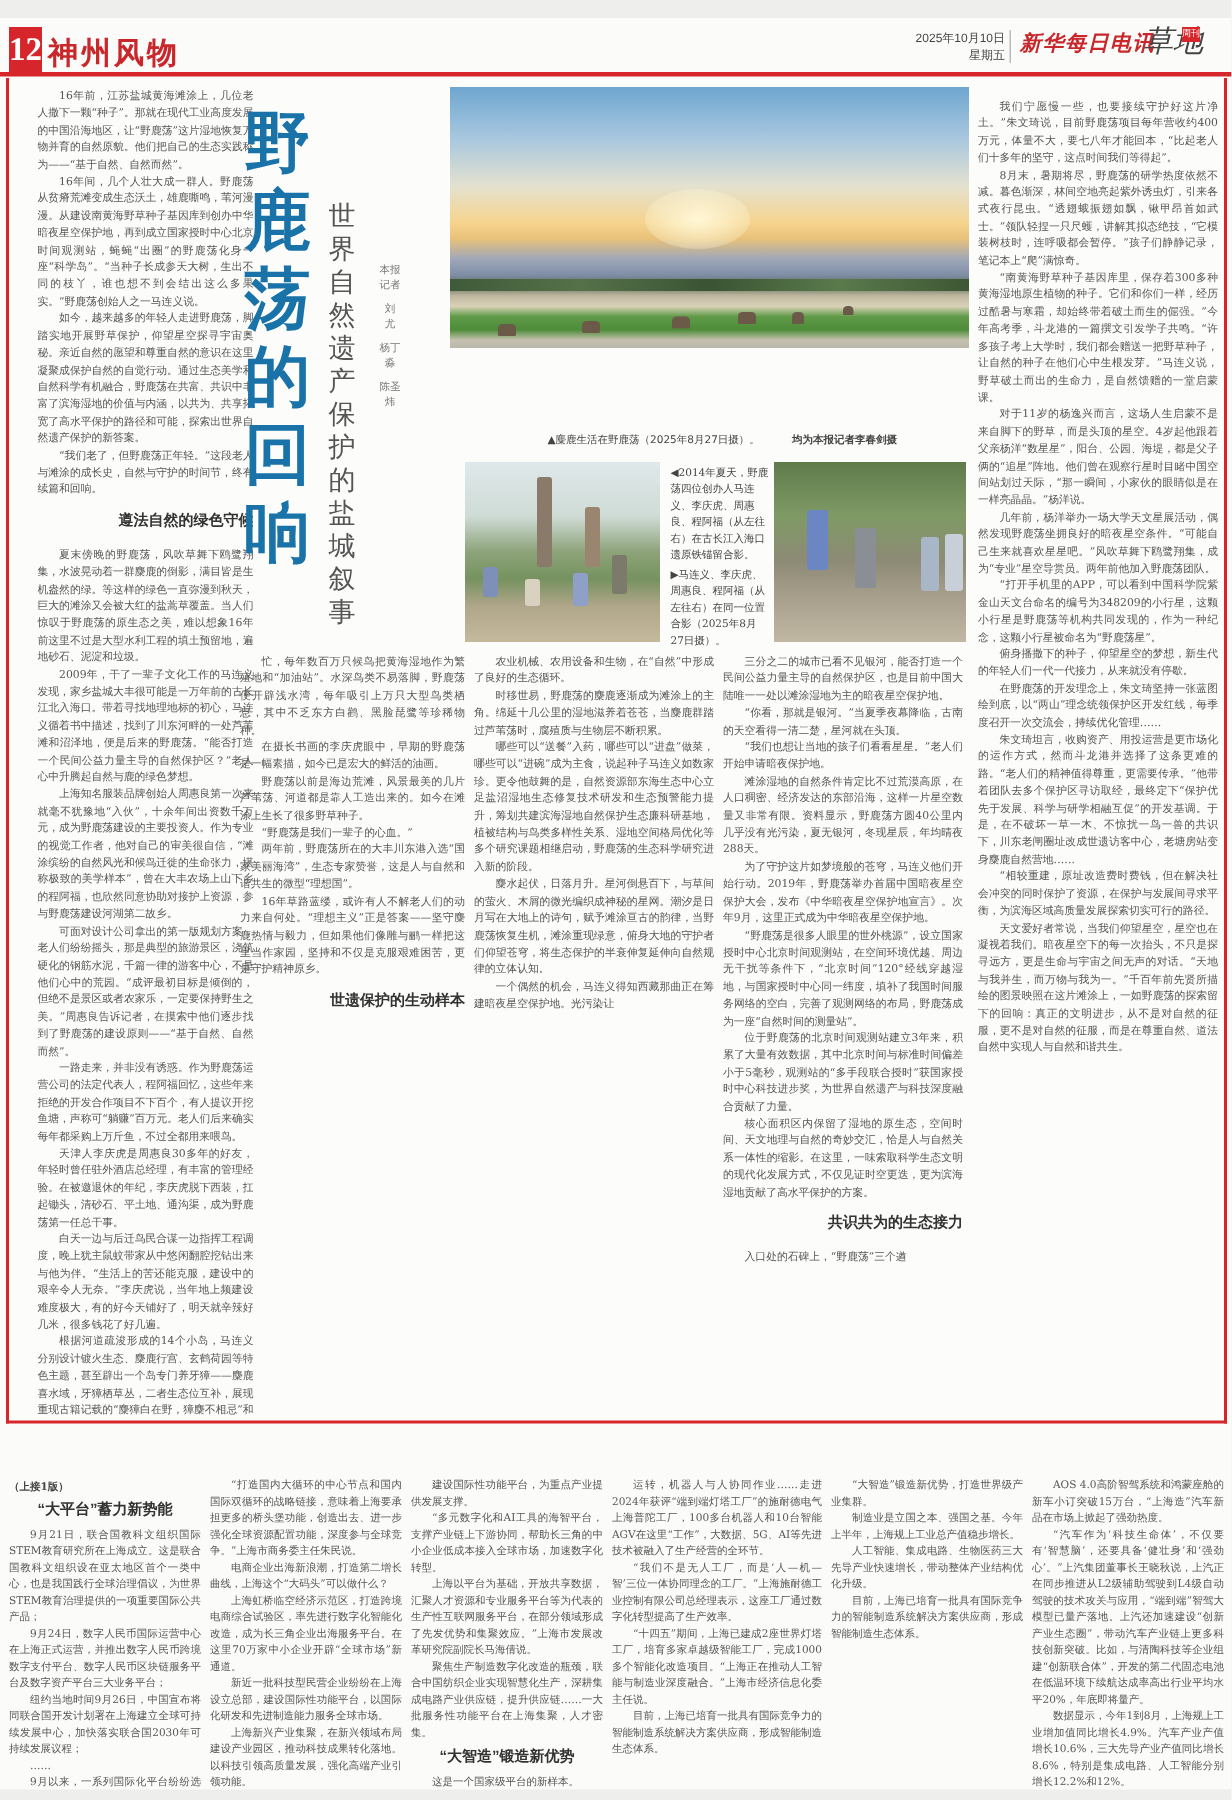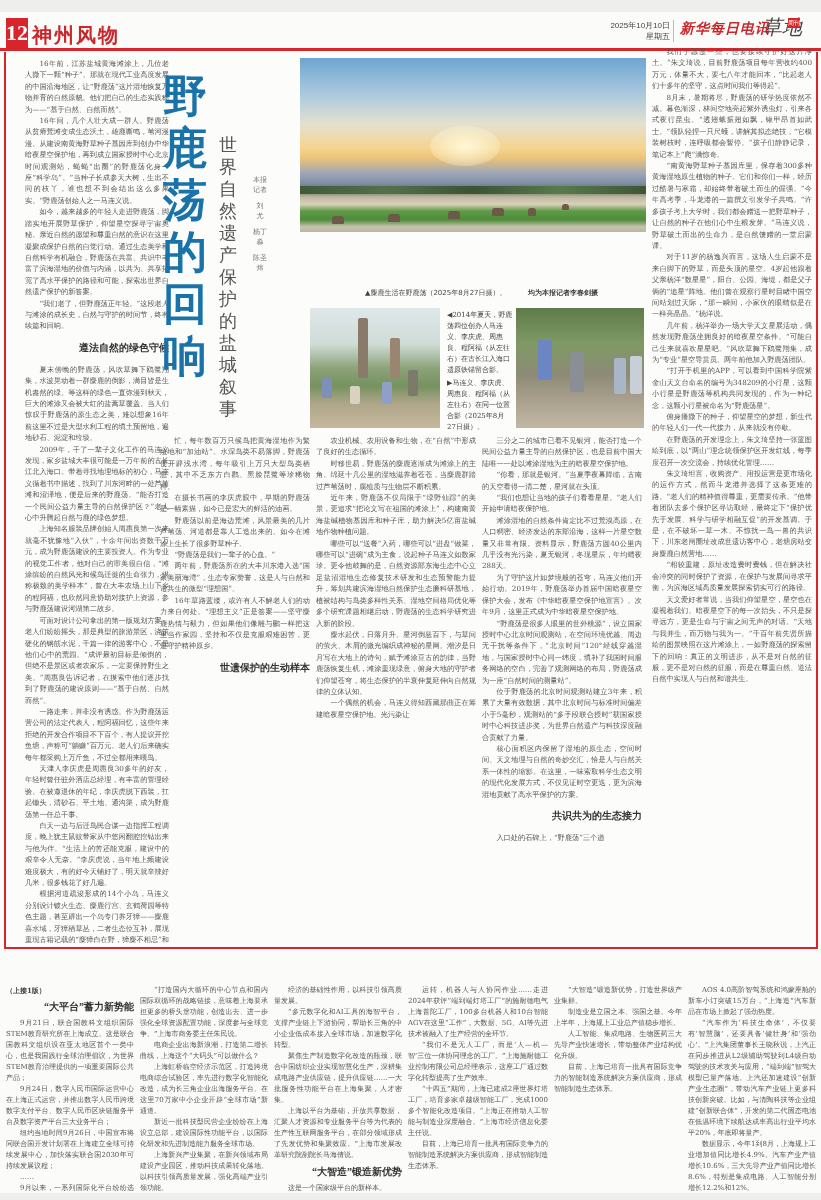--- a/index.html
+++ b/index.html
@@ -34,21 +34,21 @@
 .caption{position:absolute;font-size:7px;color:#444;font-family:"DejaVu Sans",sans-serif}
 .photo{position:absolute;overflow:hidden}
 .ph-left{left:310px;top:308px;width:130px;height:120px;background:linear-gradient(180deg,#dfe8ea 0%,#cfdcd6 30%,#8da37a 50%,#76925f 65%,#b0a68a 80%,#c4b99c 100%)}
 .ph-right{left:516px;top:308px;width:128px;height:120px;background:linear-gradient(180deg,#5f7b4b 0%,#7f9a65 30%,#8d8a75 55%,#a79f8c 75%,#c1b8a4 100%)}
 .person{position:absolute;border-radius:2px}
 .pcap{position:absolute;left:447px;top:310px;width:66px;font-size:7px;line-height:11px;color:#444}
 .pcap2{position:absolute;left:447px;top:378px;width:66px;font-size:7px;line-height:11px;color:#444}
 .bottom{position:absolute;left:0;top:979px;width:760px;height:248px;background:#fbfbf9}
 .bcol{position:absolute;font-size:7px;line-height:11px;color:#555;text-align:justify;overflow:hidden}
 .bcol p{text-indent:2em}
-.bsub{font-weight:bold;color:#333;text-align:right;font-size:10px;line-height:22px;text-indent:0!important;font-family:Liberation Serif, serif}
+.bsub{font-weight:bold;color:#333;text-align:center;font-size:10px;line-height:22px;text-indent:0!important;font-family:Liberation Sans, sans-serif}
 .bdivider{position:absolute;top:1193px;left:0;width:821px;height:7px;background:#eeeeec}
 </style>
 </head>
 <body>
 
 <div class="page">
   <div class="topbar"></div>
 
   <div class="header">
     <div class="pagenum">12</div>
@@ -150,42 +150,41 @@
   <div class="photo ph-right">
     <div class="person" style="left:22px;top:32px;width:14px;height:40px;background:#6b86c2"></div>
     <div class="person" style="left:54px;top:44px;width:14px;height:40px;background:#8a8f96"></div>
     <div class="person" style="left:98px;top:50px;width:12px;height:36px;background:#a8b6c8"></div>
     <div class="person" style="left:114px;top:48px;width:12px;height:38px;background:#c8cfd8"></div>
   </div>
 
   <div class="col" style="left:316px;top:435px;width:160px;height:510px">
     <p>农业机械、农用设备和生物，在“自然”中形成了良好的生态循环。</p>
     <p>时移世易，野鹿荡的麋鹿逐渐成为滩涂上的主角。绵延十几公里的湿地滋养着苍苍，当麋鹿群踏过芦苇荡时，腐殖质与生物层不断积累。</p>
-    <p>近年来，野鹿荡不仅局限于“绿野仙踪”的美景，更追求“把论文写在祖国的滩涂上”，构建南黄海盐碱植物基因库和种子库，助力解决5亿亩盐碱地作物种植问题。</p>
     <p>哪些可以“送餐”入药，哪些可以“进盘”做菜，哪些可以“进碗”成为主食，说起种子马连义如数家珍。更令他鼓舞的是，自然资源部东海生态中心立足盐沼湿地生态修复技术研发和生态预警能力提升，筹划共建滨海湿地自然保护生态廉科研基地，植被结构与鸟类多样性关系、湿地空间格局优化等多个研究课题相继启动，野鹿荡的生态科学研究进入新的阶段。</p>
     <p>麋水起伏，日落月升。星河倒悬百下，与草间的萤火、木屑的微光编织成神秘的星网。潮汐是日月写在大地上的诗句，赋予滩涂亘古的韵律，当野鹿荡恢复生机，滩涂重现绿意，俯身大地的守护者们仰望苍穹，将生态保护的半衰伸复延伸向自然规律的立体认知。</p>
     <p>一个偶然的机会，马连义得知西藏那曲正在筹建暗夜星空保护地。光污染让</p>
   </div>
 
   <div class="col" style="left:482px;top:435px;width:160px;height:510px">
     <p>三分之二的城市已看不见银河，能否打造一个民间公益力量主导的自然保护区，也是目前中国大陆唯一一处以滩涂湿地为主的暗夜星空保护地。</p>
     <p>“你看，那就是银河。”当夏季夜幕降临，古南的天空看得一清二楚，星河就在头顶。</p>
     <p>“我们也想让当地的孩子们看看星星。”老人们开始申请暗夜保护地。</p>
     <p>滩涂湿地的自然条件肯定比不过荒漠高原，在人口稠密、经济发达的东部沿海，这样一片星空数量又非常有限。资料显示，野鹿荡方圆40公里内几乎没有光污染，夏无银河，冬现星辰，年均晴夜288天。</p>
     <p>为了守护这片如梦境般的苍穹，马连义他们开始行动。2019年，野鹿荡举办首届中国暗夜星空保护大会，发布《中华暗夜星空保护地宣言》。次年9月，这里正式成为中华暗夜星空保护地。</p>
     <p>“野鹿荡是很多人眼里的世外桃源”，设立国家授时中心北京时间观测站，在空间环境优越、周边无干扰等条件下，“北京时间”120°经线穿越湿地，与国家授时中心同一纬度，填补了我国时间服务网络的空白，完善了观测网络的布局，野鹿荡成为一座“自然时间的测量站”。</p>
     <p>位于野鹿荡的北京时间观测站建立3年来，积累了大量有效数据，其中北京时间与标准时间偏差小于5毫秒，观测站的“多手段联合授时”获国家授时中心科技进步奖，为世界自然遗产与科技深度融合贡献了力量。</p>
     <p>核心面积区内保留了湿地的原生态，空间时间、天文地理与自然的奇妙交汇，恰是人与自然关系一体性的缩影。在这里，一味索取科学生态文明的现代化发展方式，不仅见证时空更迭，更为滨海湿地贡献了高水平保护的方案。</p>
     <p class="subhead">共识共为的生态接力</p>
     <p>入口处的石碑上，“野鹿荡”三个遒</p>
   </div>
 
   <div class="col" style="left:648px;top:435px;width:0px;height:0"></div>
 
-  <div class="col" style="left:652px;top:46px;width:160px;height:888px">
+  <div class="col" style="left:652px;top:65px;width:160px;height:888px">
     <p>我们宁愿慢一些，也要接续守护好这片净土。”朱文琦说，目前野鹿荡项目每年营收约400万元，体量不大，要七八年才能回本，“比起老人们十多年的坚守，这点时间我们等得起”。</p>
     <p>8月末，暑期将尽，野鹿荡的研学热度依然不减。暮色渐深，林间空地亮起紫外诱虫灯，引来各式夜行昆虫。“透翅蛾振翅如飘，锹甲昂首如武士。”领队轻捏一只尺蠖，讲解其拟态绝技，“它模装树枝时，连呼吸都会暂停。”孩子们静静记录，笔记本上“爬”满惊奇。</p>
     <p>“南黄海野草种子基因库里，保存着300多种黄海湿地原生植物的种子。它们和你们一样，经历过酷暑与寒霜，却始终带着破土而生的倔强。”今年高考季，斗龙港的一篇撰文引发学子共鸣。“许多孩子考上大学时，我们都会赠送一把野草种子，让自然的种子在他们心中生根发芽。”马连义说，野草破土而出的生命力，是自然馈赠的一堂启蒙课。</p>
     <p>对于11岁的杨逸兴而言，这场人生启蒙不是来自脚下的野草，而是头顶的星空。4岁起他跟着父亲杨洋“数星星”，阳台、公园、海堤，都是父子俩的“追星”阵地。他们曾在观察行星时目睹中国空间站划过天际，“那一瞬间，小家伙的眼睛似是在一样亮晶晶。”杨洋说。</p>
     <p>几年前，杨洋举办一场大学天文星展活动，偶然发现野鹿荡坐拥良好的暗夜星空条件。“可能自己生来就喜欢星星吧。”风吹草舞下鸥鹭翔集，成为“专业”星空导赏员。两年前他加入野鹿荡团队。</p>
     <p>“打开手机里的APP，可以看到中国科学院紫金山天文台命名的编号为348209的小行星，这颗小行星是野鹿荡等机构共同发现的，作为一种纪念，这颗小行星被命名为“野鹿荡星”。</p>
     <p>俯身播撒下的种子，仰望星空的梦想，新生代的年轻人们一代一代接力，从来就没有停歇。</p>
     <p>在野鹿荡的开发理念上，朱文琦坚持一张蓝图绘到底，以“两山”理念统领保护区开发红线，每季度召开一次交流会，持续优化管理……</p>
     <p>朱文琦坦言，收购资产、用投运营是更市场化的运作方式，然而斗龙港并选择了这条更难的路。“老人们的精神值得尊重，更需要传承。”他带着团队去多个保护区寻访取经，最终定下“保护优先于发展、科学与研学相融互促”的开发基调。于是，在不破坏一草一木、不惊扰一鸟一兽的共识下，川东老闸圈址改成世遗访客中心，老塘房站变身麋鹿自然营地……</p>
     <p>“相较重建，原址改造费时费钱，但在解决社会冲突的同时保护了资源，在保护与发展间寻求平衡，为滨海区域高质量发展探索切实可行的路径。</p>
@@ -203,24 +202,24 @@
       <p>9月以来，一系列国际化平台纷纷选择上海。如同“能量池”和“反应堆”，这些国际化平台集聚全球高端资源，将为上海乃至全国的持续增长积蓄、释放强大能量。</p>
     </div>
     <div class="bcol" style="left:140px;top:6px;width:128px;height:235px">
       <p>“打造国内大循环的中心节点和国内国际双循环的战略链接，意味着上海要承担更多的桥头堡功能，创造出去、进一步强化全球资源配置功能，深度参与全球竞争。”上海市商务委主任朱民说。</p>
       <p>电商企业出海新浪潮，打造第二增长曲线，上海这个“大码头”可以做什么？</p>
       <p>上海虹桥临空经济示范区，打造跨境电商综合试验区，率先进行数字化智能化改造，成为长三角企业出海服务平台。在这里70万家中小企业开辟“全球市场”新通道。</p>
       <p>新近一批科技型民营企业纷纷在上海设立总部，建设国际性功能平台，以国际化研发和先进制造能力服务全球市场。</p>
       <p>上海新兴产业集聚，在新兴领域布局建设产业园区，推动科技成果转化落地。以科技引领高质量发展，强化高端产业引领功能。</p>
     </div>
     <div class="bcol" style="left:274px;top:6px;width:128px;height:235px">
-      <p>经济的基础性作用，以科技引领高质量发展。</p>
+      <p>建设国际性功能平台，为重点产业提供发展支撑。</p>
       <p>“多元数字化和AI工具的海智平台，支撑产业链上下游协同，帮助长三角的中小企业低成本接入全球市场，加速数字化转型。</p>
+      <p>上海以平台为基础，开放共享数据，汇聚人才资源和专业服务平台等为代表的生产性互联网服务平台，在部分领域形成了先发优势和集聚效应。”上海市发展改革研究院副院长马海倩说。</p>
       <p>聚焦生产制造数字化改造的瓶颈，联合中国纺织企业实现智慧化生产，深耕集成电路产业供应链，提升供应链……一大批服务性功能平台在上海集聚，人才密集。</p>
-      <p>上海以平台为基础，开放共享数据，汇聚人才资源和专业服务平台等为代表的生产性互联网服务平台，在部分领域形成了先发优势和集聚效应。”上海市发展改革研究院副院长马海倩说。</p>
       <p class="bsub">“大智造”锻造新优势</p>
       <p>这是一个国家级平台的新样本。</p>
       <p>近日，上海发布《关于推进“模速空间”打造国家级人工智能创新高地的若干措施》。</p>
     </div>
     <div class="bcol" style="left:408px;top:6px;width:140px;height:235px">
       <p>运转，机器人与人协同作业……走进2024年获评“端到端灯塔工厂”的施耐德电气上海普陀工厂，100多台机器人和10台智能AGV在这里“工作”，大数据、5G、AI等先进技术被融入了生产经营的全环节。</p>
       <p>“我们不是无人工厂，而是‘人—机—智’三位一体协同理念的工厂。”上海施耐德工业控制有限公司总经理表示，这座工厂通过数字化转型提高了生产效率。</p>
       <p>“十四五”期间，上海已建成2座世界灯塔工厂，培育多家卓越级智能工厂，完成1000多个智能化改造项目。“上海正在推动人工智能与制造业深度融合。”上海市经济信息化委主任说。</p>
       <p>目前，上海已培育一批具有国际竞争力的智能制造系统解决方案供应商，形成智能制造生态体系。</p>
     </div>

